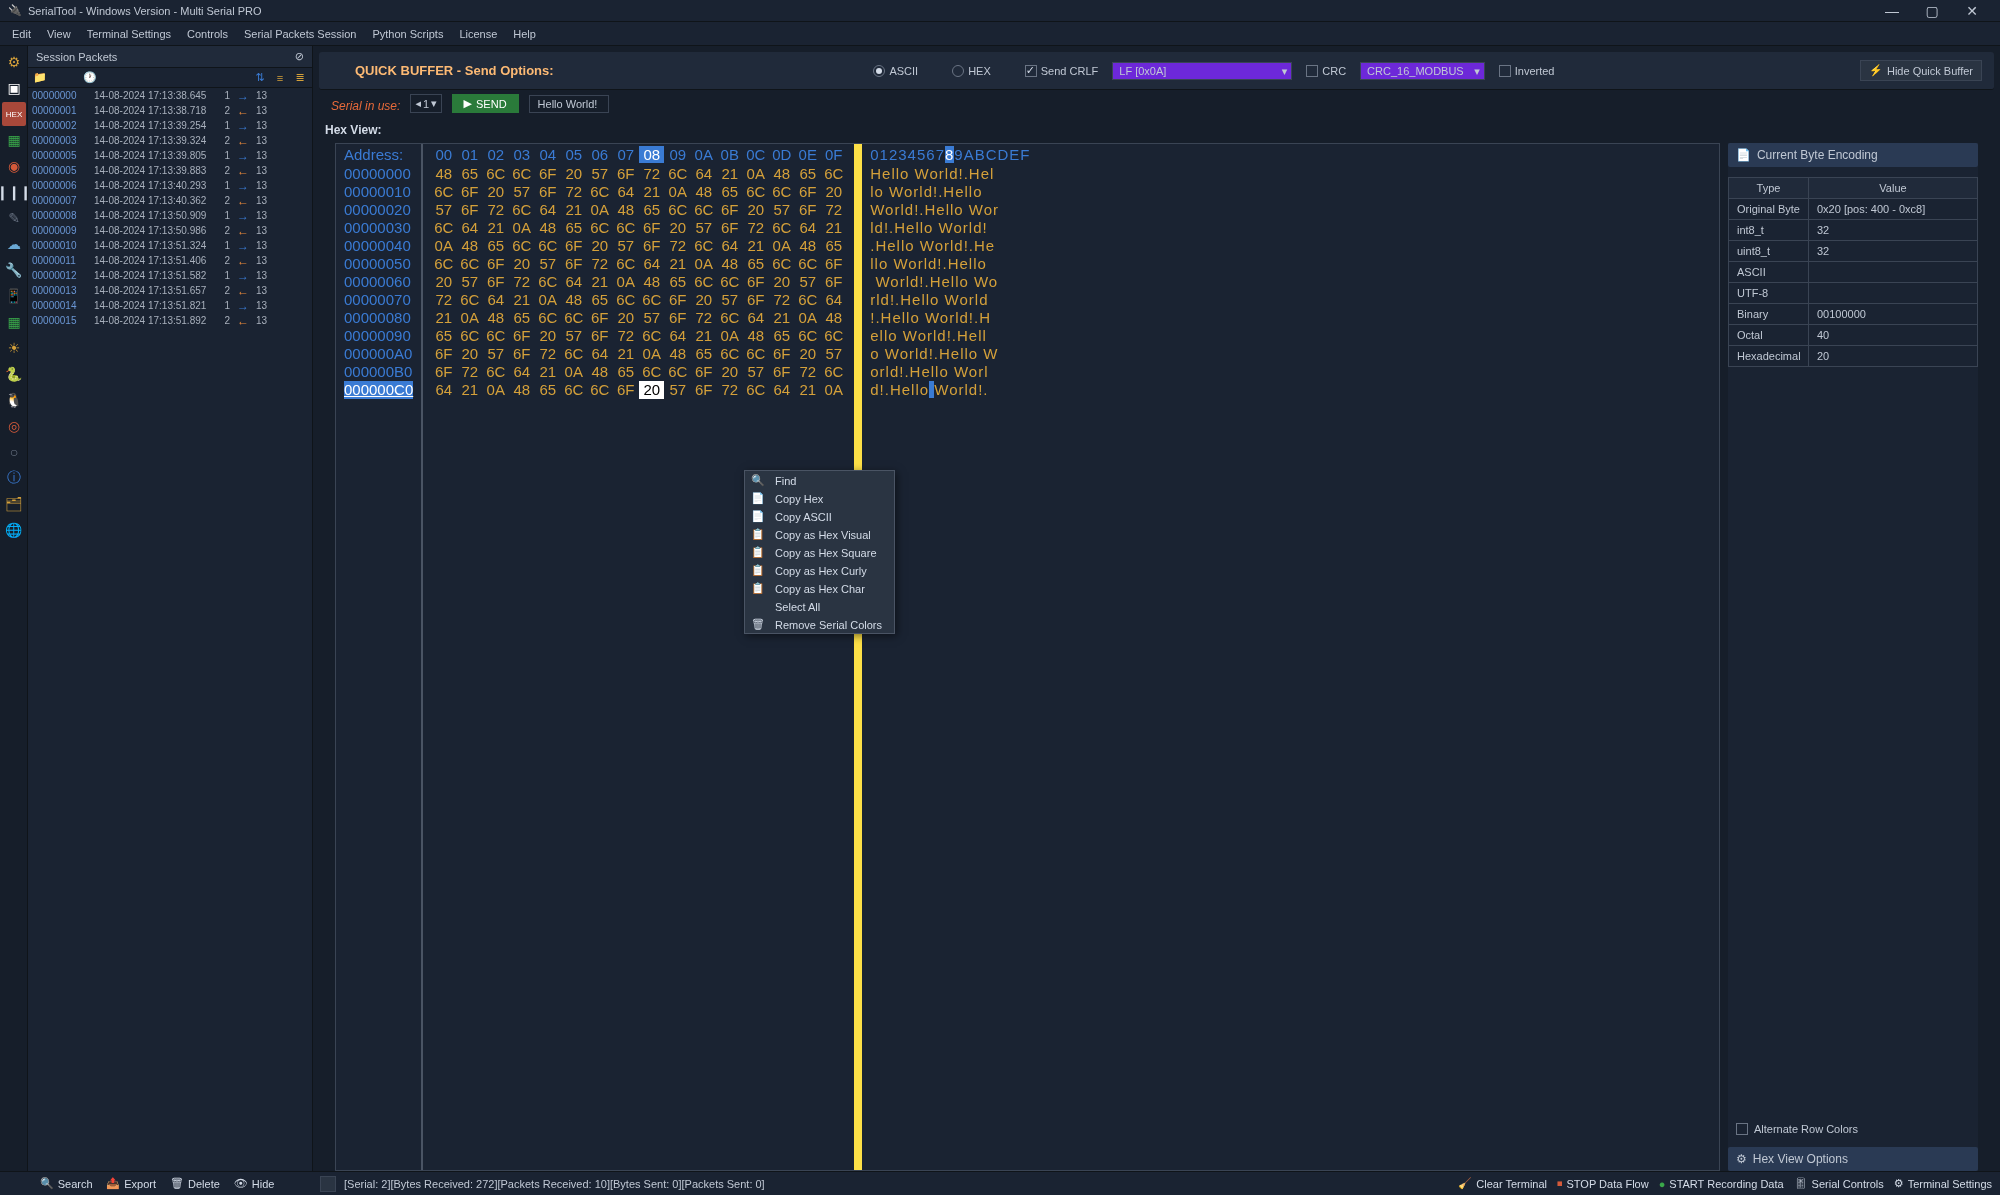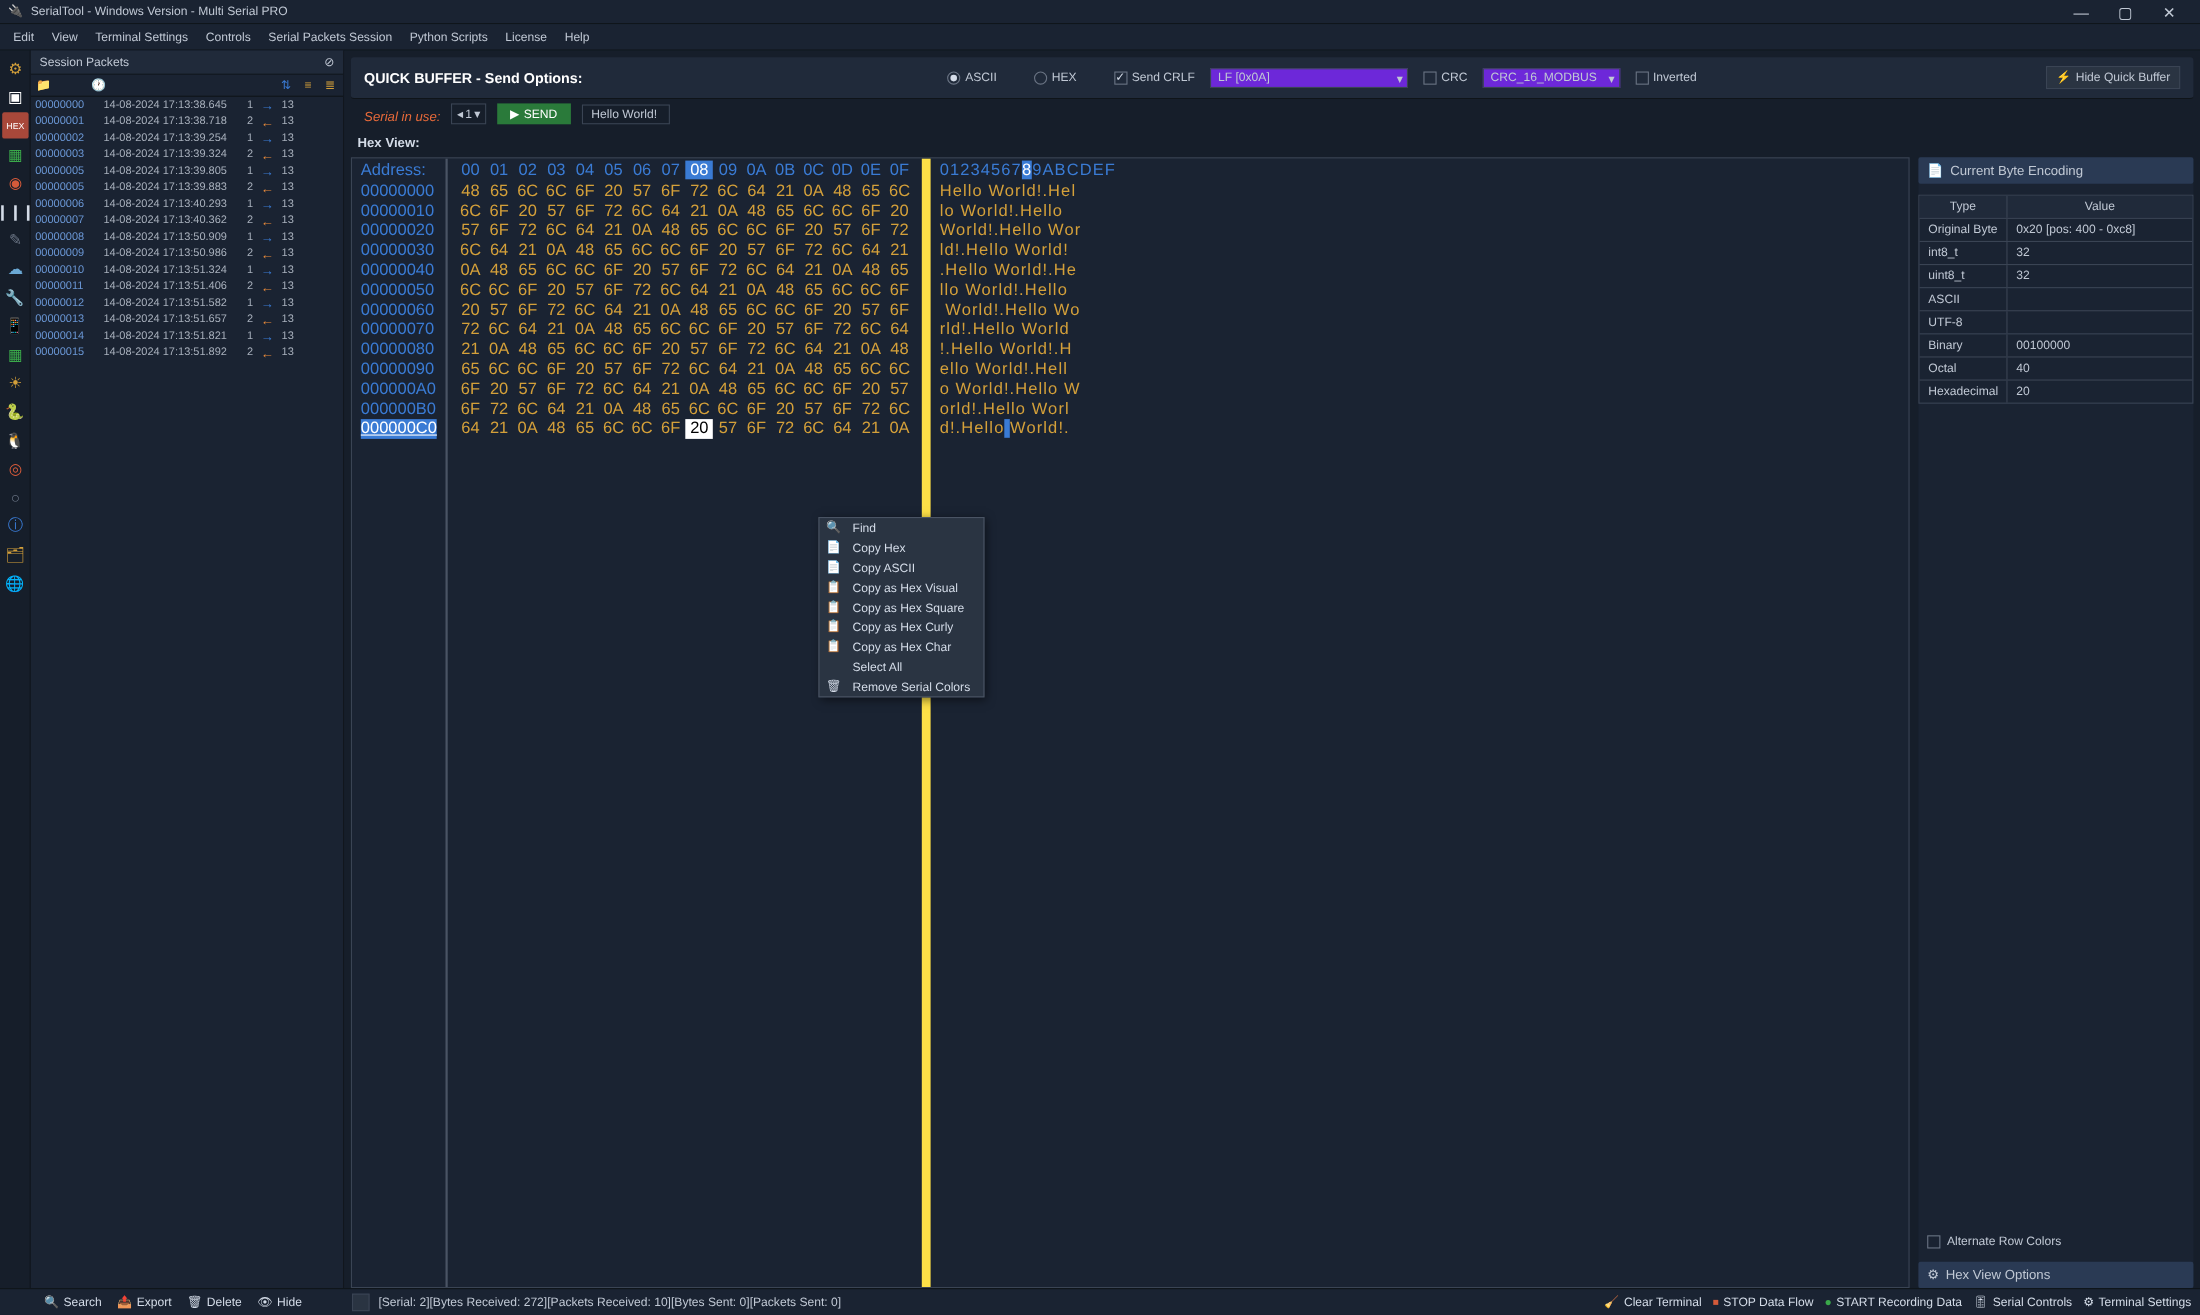--- a/index.html
+++ b/index.html
@@ -35,41 +35,41 @@
 .packet-num { width: 12px; text-align: right; }
 .arrow-right { color: #3a7bd4; font-size: 12px; width: 14px; text-align: center; }
 .arrow-left { color: #e88a3a; font-size: 12px; width: 14px; text-align: center; }
 .packet-size { width: 18px; }
 
 
 .content { flex: 1; display: flex; flex-direction: column; background: #161e2a; }
 
 
 .quick-buffer-bar { background: #202a3a; padding: 8px 12px; display: flex; align-items: center; gap: 14px; border-bottom: 1px solid #0f1419; margin: 6px 6px 0 6px; border-radius: 3px; }
-.qb-label { font-size: 13px; font-weight: 600; color: #ffffff; }
+.qb-label { font-size: 13px; font-weight: 600; color: #fdba74; margin-left: 24px; }
 .radio-group { display: flex; align-items: center; gap: 4px; }
 .radio { width: 12px; height: 12px; border: 1px solid #6a7484; border-radius: 50%; display: inline-block; position: relative; }
 .radio.checked::after { content: ''; width: 6px; height: 6px; background: #d4dce8; border-radius: 50%; position: absolute; top: 2px; left: 2px; }
 .checkbox { width: 12px; height: 12px; border: 1px solid #6a7484; display: inline-block; position: relative; }
 .checkbox.checked::after { content: '✓'; position: absolute; top: -2px; left: 0px; font-size: 11px; color: #d4dce8; }
 .select-box { background: #6d28d9; border: 1px solid #3a4454; padding: 2px 20px 2px 6px; font-size: 11px; color: #c0c8d4; position: relative; min-width: 100px; }
 .select-box::after { content: '▾'; position: absolute; right: 4px; top: 2px; }
 .hide-qb-btn { background: #2a3442; border: 1px solid #3a4454; padding: 3px 8px; display: flex; align-items: center; gap: 4px; cursor: pointer; margin-left: auto; }
 .flash-icon { color: #ff9a3a; }
 
 
 .serial-bar { padding: 4px 12px; display: flex; align-items: flex-end; gap: 10px; margin: 0 6px; }
 .serial-label { color: #e86a3a; font-size: 12px; font-style: italic; }
 .send-btn { background: #2a7a3a; color: #fff; padding: 3px 12px; border: none; cursor: pointer; display: flex; align-items: center; gap: 4px; font-size: 11px; }
 .spin-box { background: #161e2a; border: 1px solid #3a4454; padding: 2px 4px; display: flex; align-items: center; gap: 2px; }
 .hello-box { background: #161e2a; border: 1px solid #3a4454; padding: 2px 8px; flex: 0 0 auto; min-width: 80px; }
 
 
 .hex-label { padding: 6px 12px; font-size: 12px; font-weight: 600; color: #d4dce8; }
-.hex-container { display: flex; margin: 0 6px; flex: 1; gap: 8px; }
+.hex-container { display: flex; margin: 0 22px; flex: 1; gap: 8px; }
 .hex-view { flex: 1; background: #1a2332; border: 1px solid #3a4454; font-family: 'Consolas', 'Courier New', monospace; font-size: 15px; overflow: hidden; display: flex; }
 .hex-addr-col { border-right: 2px solid #4a5464; padding: 2px 8px; }
 .hex-addr-header { color: #3a7bd4; padding-bottom: 2px; }
 .hex-addr-row { color: #3a7bd4; height: 18px; line-height: 18px; }
 .hex-addr-row.selected { background: #3a7bd4; color: #fff; text-decoration: underline; }
 .hex-data-col { border-right: 8px solid #fde047; padding: 2px 8px; }
 .hex-header-row { color: #3a7bd4; padding-bottom: 2px; display: flex; gap: 1px; }
 .hex-header-cell { width: 25px; text-align: center; }
 .hex-header-cell.selected { background: #3a7bd4; color: #fff; }
 .hex-data-row { height: 18px; line-height: 18px; display: flex; gap: 1px; }

